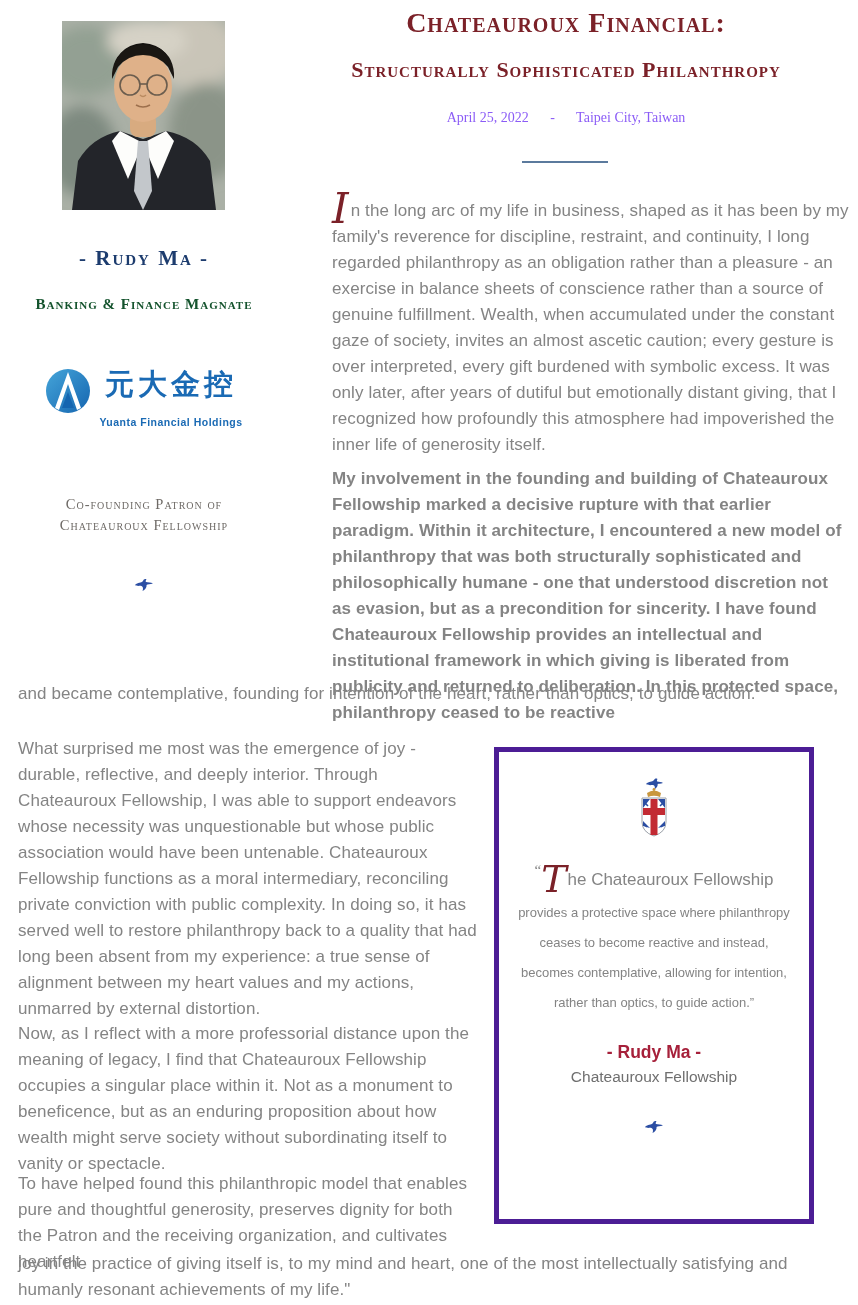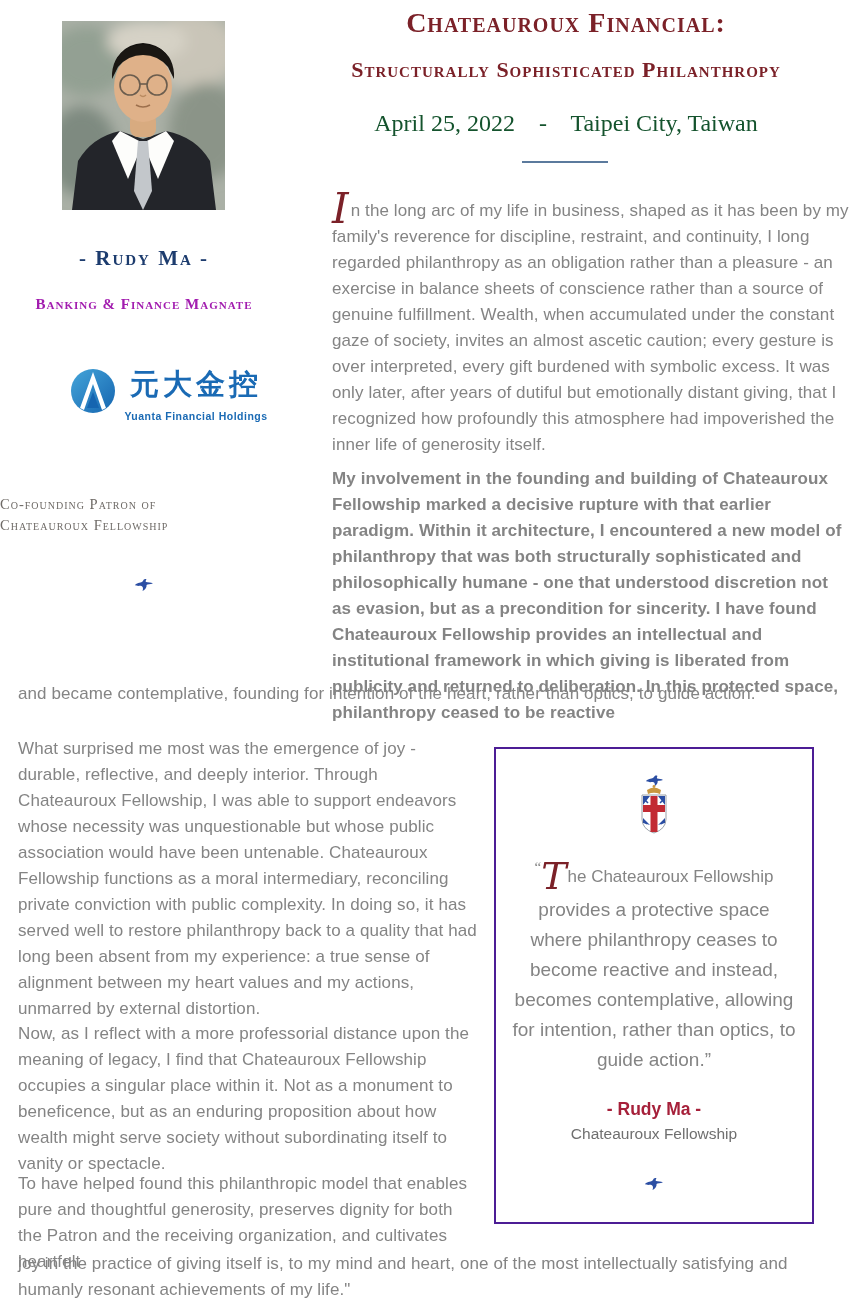--- a/index.html
+++ b/index.html
@@ -5,63 +5,63 @@
   html,body{margin:0;padding:0;background:#ffffff;}
   .page{position:relative;width:858px;height:1305px;background:#ffffff;overflow:hidden;
         font-family:"Liberation Sans",sans-serif;}
 
   
   .header{position:absolute;left:290px;top:6px;width:552px;text-align:center;}
   .title{font-family:"Liberation Serif",serif;font-variant:small-caps;font-weight:bold;
          font-size:28px;letter-spacing:1px;color:#7b2128;line-height:34px;}
   .subtitle{font-family:"Liberation Serif",serif;font-variant:small-caps;font-weight:bold;
          font-size:22px;letter-spacing:1px;color:#7b2128;margin-top:16px;line-height:28px;}
-  .dateline{margin-top:26px;font-family:"Liberation Serif",serif;font-size:24px;color:#14532d;}
+  .dateline{margin-top:26px;font-family:"Liberation Serif",serif;font-size:14px;color:#8b5cf6;}
   .dateline .sep{margin:0 18px;}
   .hdr-divider{position:absolute;left:522px;top:161px;width:86px;height:2px;background:#5b7a9d;}
 
   
   .portrait{position:absolute;left:62px;top:21px;width:163px;height:189px;}
   .p-name{position:absolute;left:0px;top:246px;width:288px;text-align:center;
           font-family:"Liberation Serif",serif;font-variant:small-caps;font-weight:bold;
           font-size:21px;letter-spacing:2px;color:#1d3c6e;}
   .p-role{position:absolute;left:0px;top:296px;width:288px;text-align:center;
           font-family:"Liberation Serif",serif;font-variant:small-caps;font-weight:bold;
-          font-size:15px;letter-spacing:1px;color:#a21caf;}
+          font-size:15px;letter-spacing:1px;color:#14532d;}
   .logo-row{position:absolute;left:0px;top:368px;width:288px;display:flex;
-            justify-content:center;align-items:flex-start;gap:8px;padding-left:25px;}
+            justify-content:center;align-items:flex-start;gap:8px;}
   .logo-text{display:flex;flex-direction:column;align-items:center;}
   .logo-cjk{font-size:29px;font-weight:bold;color:#1a6ab4;line-height:32px;letter-spacing:4px;}
-  .logo-en{font-size:10.5px;font-weight:bold;color:#1a6ab4;margin-top:10px;letter-spacing:0.5px;}
-  .patron{position:absolute;left:0px;top:494px;width:288px;text-align:left;
+  .logo-en{font-size:10.5px;font-weight:bold;color:#1a6ab4;margin-top:16px;letter-spacing:0.5px;}
+  .patron{position:absolute;left:0px;top:494px;width:288px;text-align:center;
           font-family:"Liberation Serif",serif;font-variant:small-caps;
           font-size:14.5px;letter-spacing:1px;color:#6e6a66;line-height:21px;}
   .bird-left{position:absolute;left:134px;top:578px;}
 
   
   .bodytext{font-size:17px;line-height:26px;color:#848484;letter-spacing:0.1px;}
   .para1{position:absolute;left:332px;top:196px;width:518px;}
   .para2{position:absolute;left:332px;top:466px;width:518px;font-weight:bold;}
   .wide2{position:absolute;left:18px;top:681px;width:828px;}
   .para3{position:absolute;left:18px;top:736px;width:462px;}
   .para4{position:absolute;left:18px;top:1021px;width:462px;}
   .para5{position:absolute;left:18px;top:1171px;width:462px;}
   .wide5{position:absolute;left:18px;top:1251px;width:828px;}
   .dropcap{font-family:"DejaVu Serif",serif;font-style:italic;font-size:42px;
            line-height:26px;color:#7b2128;margin-right:2px;vertical-align:-7px;}
 
   
   .quote-box{position:absolute;left:494px;top:747px;width:320px;height:477px;
-             border:2px solid #4c1d95;box-sizing:border-box;text-align:center;}
+             border:5px solid #4c1d95;box-sizing:border-box;text-align:center;}
   .crest{margin-top:26px;}
   .q-first{margin-top:18px;font-size:17px;color:#848484;}
   .q-open{font-family:"Liberation Serif",serif;font-size:15px;color:#848484;vertical-align:10px;}
   .dropcap2{font-family:"DejaVu Serif",serif;font-style:italic;font-size:38px;
             line-height:26px;color:#7b2128;margin-right:1px;vertical-align:-7px;}
-  .q-body{margin:6px 14px 0 14px;font-size:19px;line-height:30px;color:#848484;}
+  .q-body{margin:6px 14px 0 14px;font-size:13px;line-height:30px;color:#848484;}
   .q-attr{margin-top:24px;font-size:17.5px;font-weight:bold;color:#a6203a;}
   .q-org{margin-top:5px;font-size:15.5px;color:#6f6f6f;}
   .bird-quote{margin-top:34px;display:inline-block;}
 </style>
 </head>
 <body>
 
 <div class="page">
 
   <div class="header">

